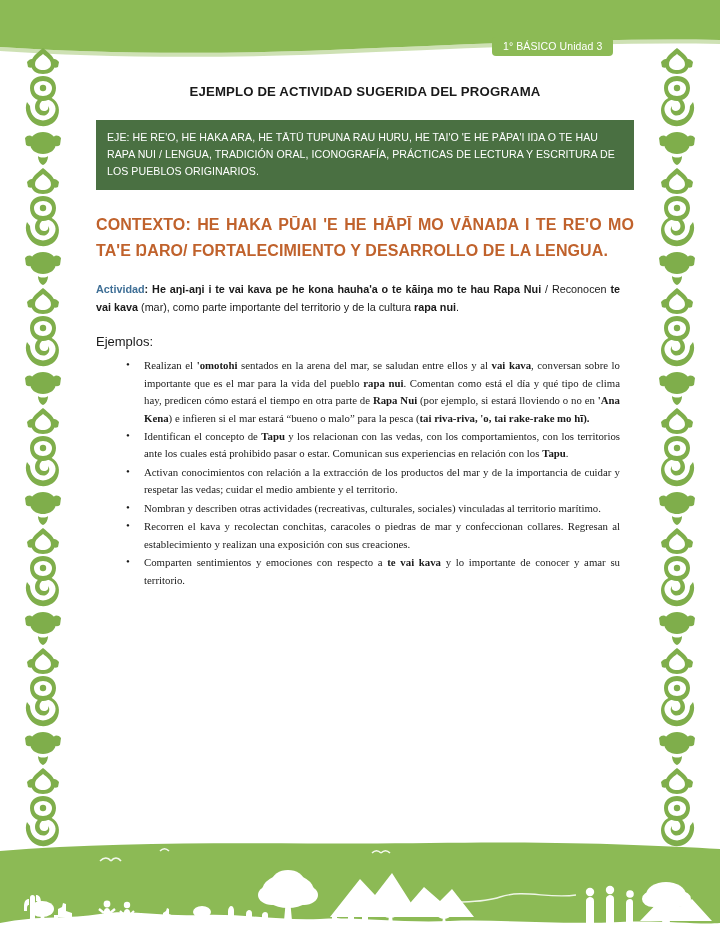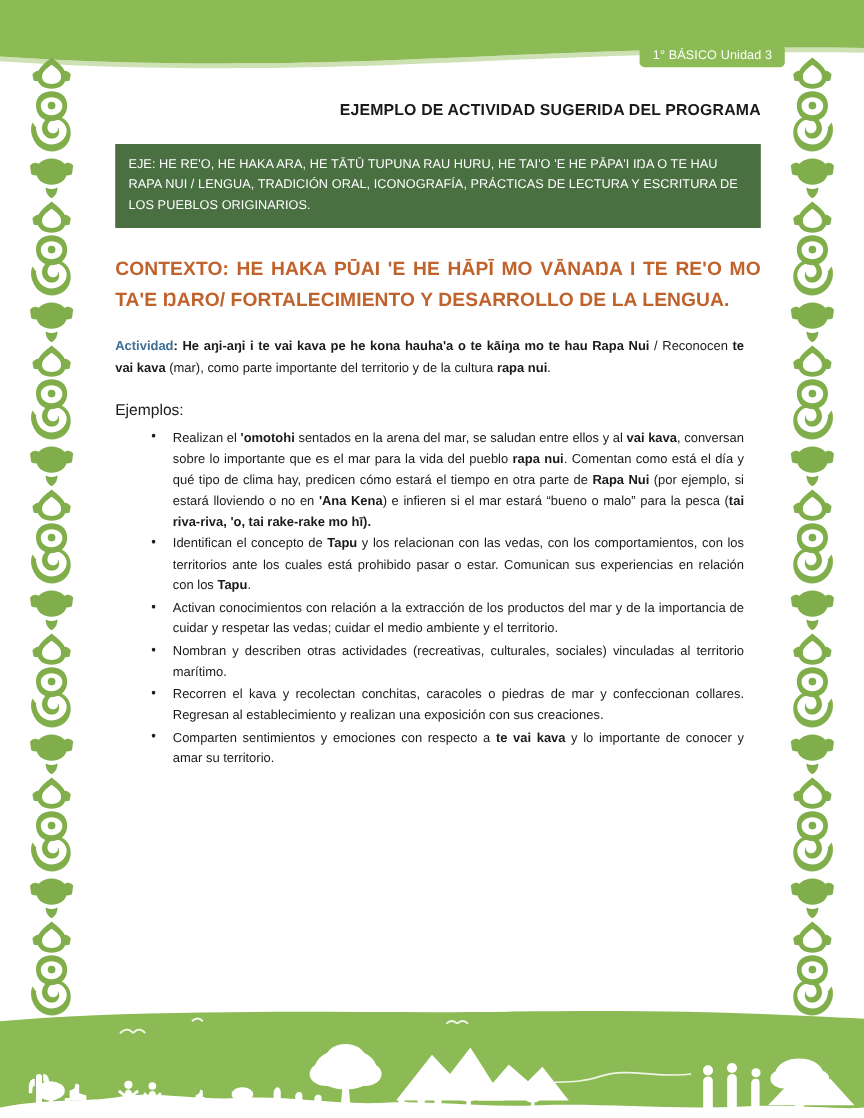--- a/index.html
+++ b/index.html
@@ -27,21 +27,21 @@
     height: 66px;
     overflow: hidden;
     pointer-events: none;
   }
   .top-band svg { display: block; }
 
   
   .unit-badge {
     position: absolute;
     top: 37px;
-    left: 533px;
+    left: 492px;
     height: 19px;
     line-height: 19px;
     padding: 0 11px;
     border-radius: 4px;
     background: #8cba55;
     color: #ffffff;
     font-size: 10.5px;
     letter-spacing: .1px;
     white-space: nowrap;
     font-family: "Liberation Sans", sans-serif;
@@ -74,21 +74,21 @@
 
   
   .content {
     position: absolute;
     top: 76px;
     left: 96px;
     width: 538px;
   }
 
   .doc-title {
-    text-align: right;
+    text-align: center;
     font-size: 13.2px;
     font-weight: bold;
     color: #1a1a1a;
     letter-spacing: .15px;
     margin: 8px 0 0 0;
     font-family: "Liberation Sans", sans-serif;
   }
 
   
   .eje-box {
@@ -143,20 +143,21 @@
   ul.bullets li {
     position: relative;
     margin: 0 0 0 48px;
     padding: 0 0 0 0;
     width: 476px;
     font-size: 10.8px;
     line-height: 1.62;
     color: #1a1a1a;
     text-align: justify;
     margin-bottom: 1px;
+    font-family: Liberation Serif, serif;
   }
   ul.bullets li::before {
     content: "\2022";
     position: absolute;
     left: -18px;
     top: -1px;
     font-size: 11px;
     color: #1a1a1a;
   }
   ul.bullets li b { font-weight: bold; }

